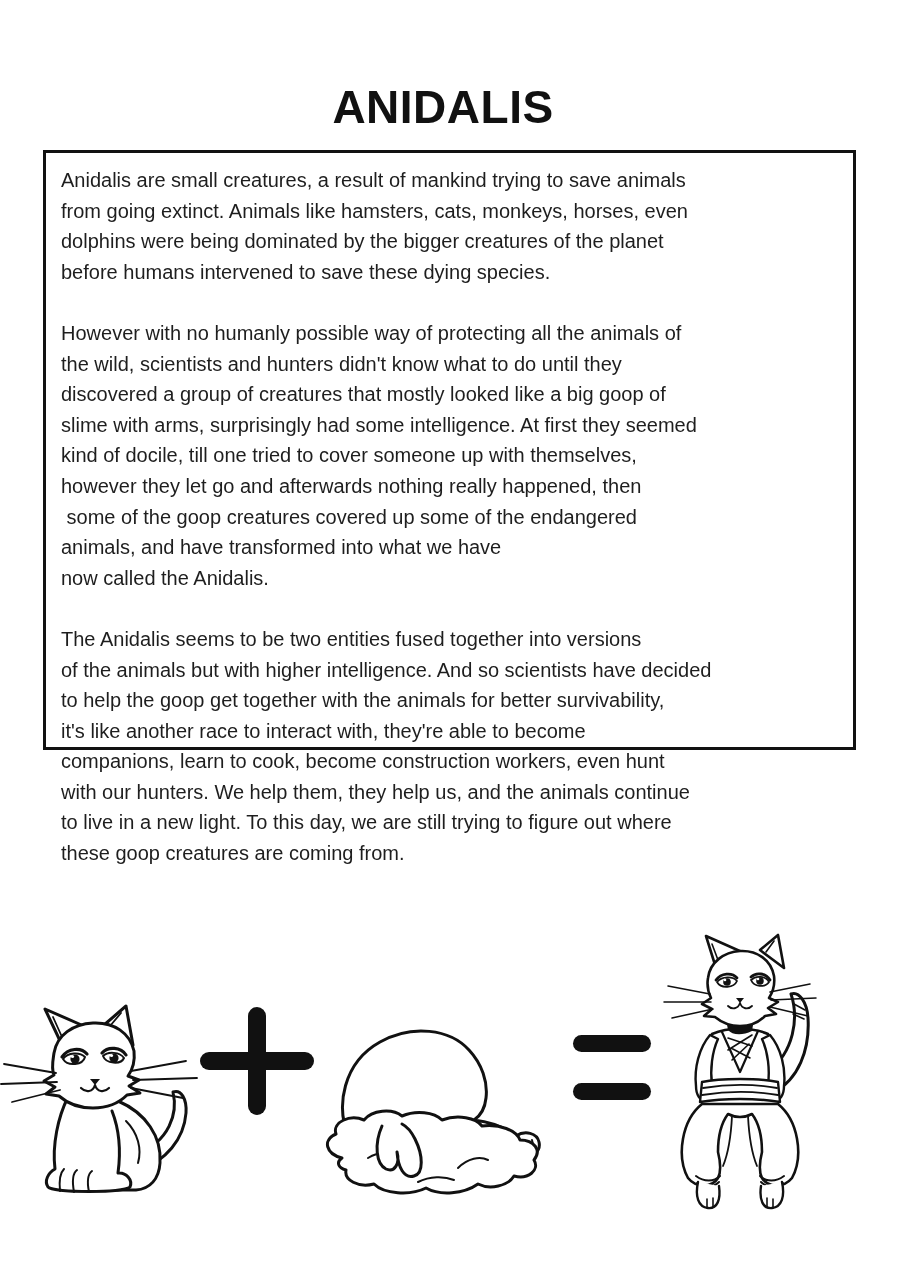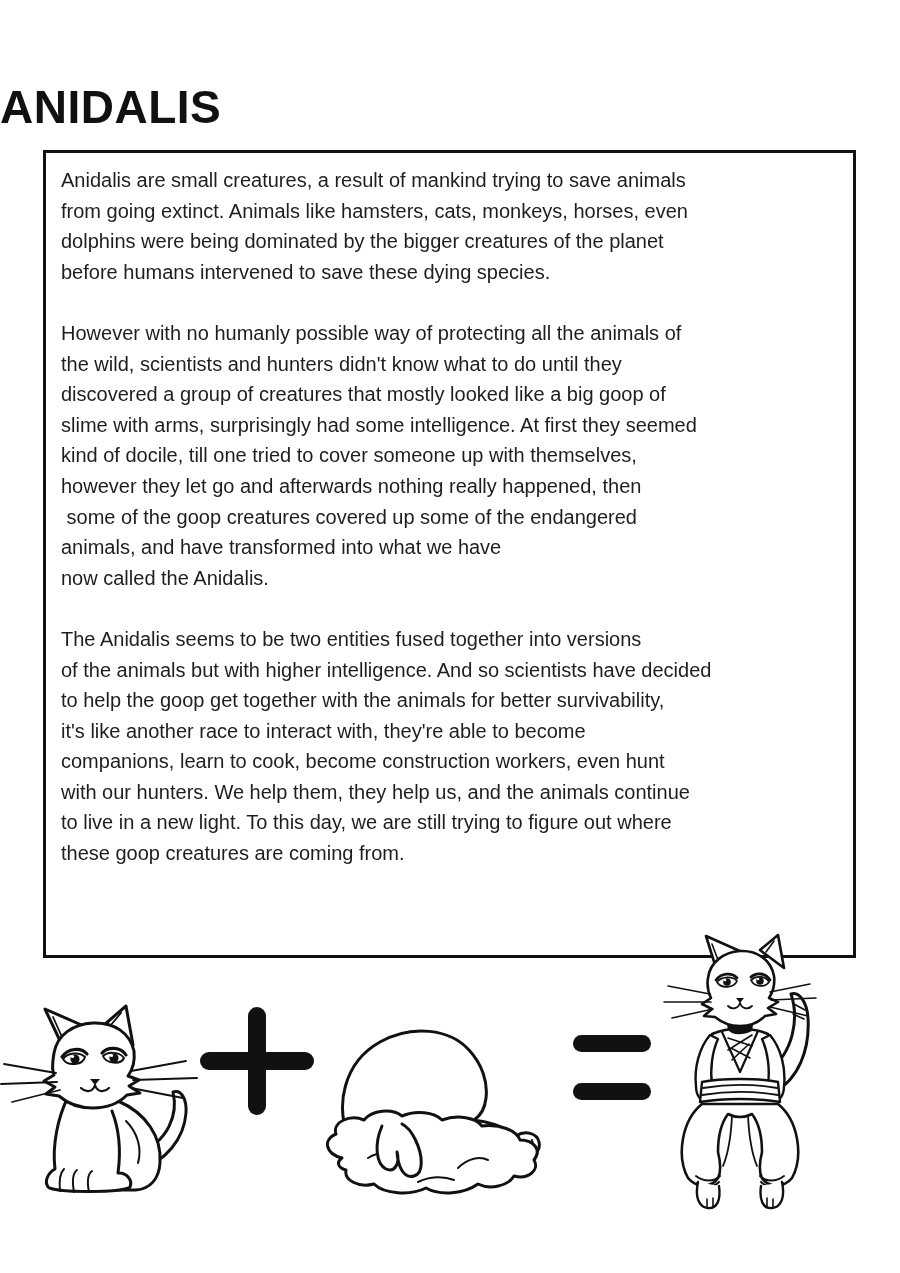--- a/index.html
+++ b/index.html
@@ -2,25 +2,25 @@
 <html><head>
 <meta charset="utf-8">
 <style>
   html,body{margin:0;padding:0;background:#ffffff;}
   body{
     width:900px;height:1273px;position:relative;overflow:hidden;
     font-family:"Liberation Sans", sans-serif;color:#1e1e1e;
   }
   .page-title{
     position:absolute;top:80px;left:0;width:886px;margin:0;
-    font-size:46px;font-weight:bold;color:#111;
+    text-align:center;font-size:46px;font-weight:bold;color:#111;
     letter-spacing:0.5px;
   }
   .text-box{
-    position:absolute;left:43px;top:150px;width:813px;height:808px;
+    position:absolute;left:43px;top:150px;width:813px;height:600px;
     box-sizing:border-box;border:3.5px solid #111;background:#fff;
     padding:12px 0 6px 15px;overflow:visible;
   }
   .text-box p{
     margin:0 0 30.6px 0;
     font-size:20px;line-height:30.6px;color:#1e1e1e;
     white-space:pre-wrap;
   }
   .text-box p:last-child{margin-bottom:12px;}
   .equation{position:absolute;left:0;top:0;width:900px;height:1273px;pointer-events:none;}

